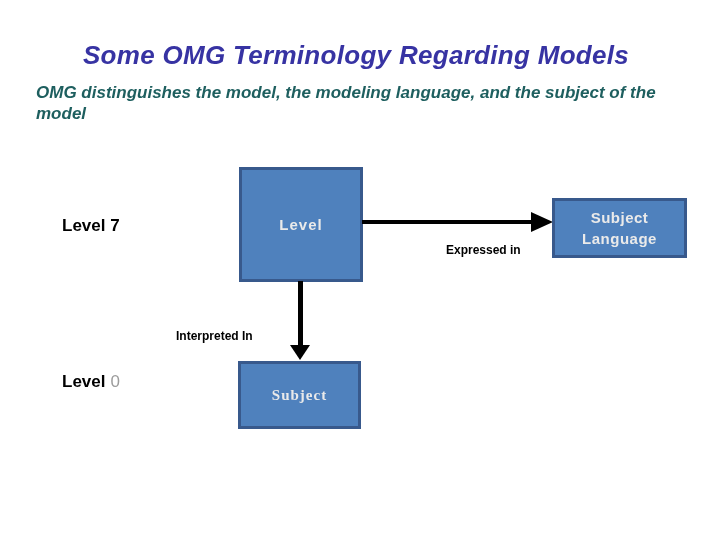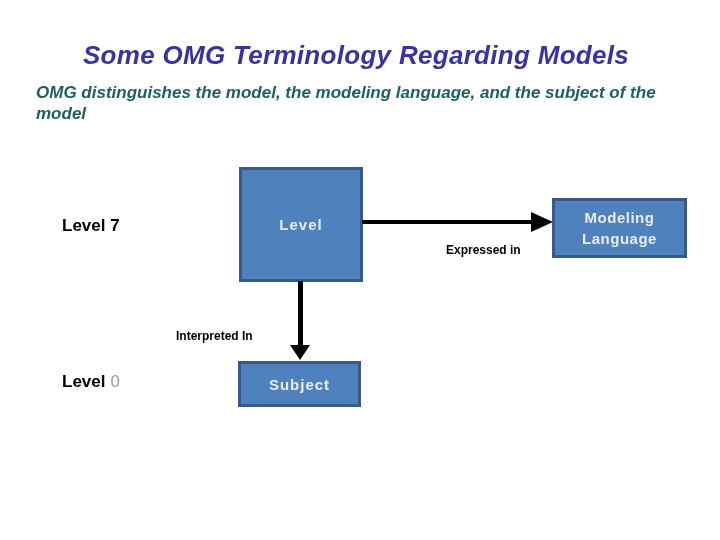--- a/index.html
+++ b/index.html
@@ -54,21 +54,21 @@
     align-items: center;
     justify-content: center;
     text-align: center;
     font-weight: bold;
     font-size: 15px;
     letter-spacing: 1px;
   }
   .box-model   { left: 239px; top: 167px; width: 124px; height: 115px; }
   .box-ml      { left: 552px; top: 198px; width: 135px; height: 60px;
                  line-height: 21px; letter-spacing: 0.5px; padding: 0 12px; }
-  .box-subject { left: 238px; top: 361px; width: 123px; height: 46px; }
+  .box-subject { left: 238px; top: 361px; width: 123px; height: 68px; font-family: Liberation Serif, serif; }
 
   .arrow-line-h {
     position: absolute;
     left: 362px; top: 220px;
     width: 175px; height: 4px;
     background: var(--arrow, #000);
   }
   .arrow-head-right {
     position: absolute;
     left: 531px; top: 212px;
@@ -116,21 +116,21 @@
   </div>
 
   <div>
     <div class="arrow-line-h"></div>
     <div class="arrow-head-right"></div>
   </div>
 
   <div class="arrow-label label-expressed">Expressed in</div>
 
   <div class="shape-box box-ml">
-    <span>Modeling Language</span>
+    <span>Subject Language</span>
   </div>
 
   <div>
     <div class="arrow-line-v"></div>
     <div class="arrow-head-down"></div>
   </div>
 
   <div class="arrow-label label-interpreted">Interpreted In</div>
 
   <div class="level-label level-0">

